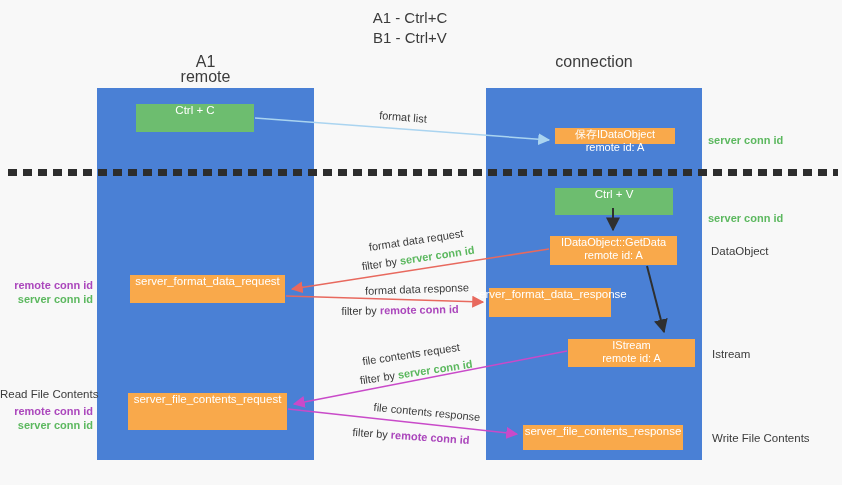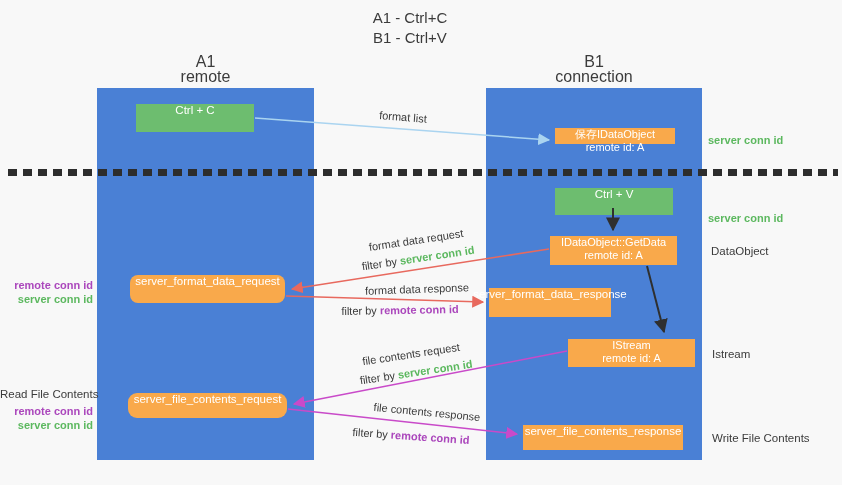--- a/index.html
+++ b/index.html
@@ -59,21 +59,20 @@
   <div class="title">
     <div>A1 - Ctrl+C</div>
     <div>B1 - Ctrl+V</div>
   </div>
 
   <div class="lane-header" style="left:97px;width:217px;">
     <div>A1</div>
     <div>remote</div>
   </div>
   <div class="lane-header" style="left:486px;width:216px;">
-    <div>B1</div>
     <div>connection</div>
   </div>
 
   <div class="lane" style="left:97px;width:217px;"></div>
   <div class="lane" style="left:486px;width:216px;"></div>
 
   <div class="dotted-divider"></div>
 
   <div class="node green" style="left:136px;top:104px;width:118px;height:28px;">
     <span>Ctrl + C</span>
@@ -86,34 +85,34 @@
 
   <div class="node green" style="left:555px;top:180px;width:118px;height:27px;margin-top:8px;">
     <span>Ctrl + V</span>
   </div>
 
   <div class="node orange" style="left:550px;top:236px;width:127px;height:29px;font-size:11px;">
     <div>IDataObject::GetData</div>
     <div>remote id: A</div>
   </div>
 
-  <div class="node orange" style="left:130px;top:275px;width:155px;height:28px;border-radius:8px;">
+  <div class="node orange" style="left:130px;top:275px;width:155px;height:28px;">
     <span>server_format_data_request</span>
   </div>
 
   <div class="node orange" style="left:489px;top:288px;width:122px;height:29px;">
     <span>server_format_data_response</span>
   </div>
 
   <div class="node orange" style="left:568px;top:339px;width:127px;height:28px;font-size:11px;">
     <div>IStream</div>
     <div>remote id: A</div>
   </div>
 
-  <div class="node orange" style="left:128px;top:393px;width:159px;height:25px;border-radius:9px;">
+  <div class="node orange" style="left:128px;top:393px;width:159px;height:37px;">
     <span>server_file_contents_request</span>
   </div>
 
   <div class="node orange" style="left:523px;top:425px;width:160px;height:25px;">
     <span>server_file_contents_response</span>
   </div>
 
   <svg class="overlay" width="842" height="485" viewBox="0 0 842 485">
     <defs>
       <marker id="mblue" viewBox="0 0 10 10" refX="9" refY="5" markerWidth="8" markerHeight="8" orient="auto">

